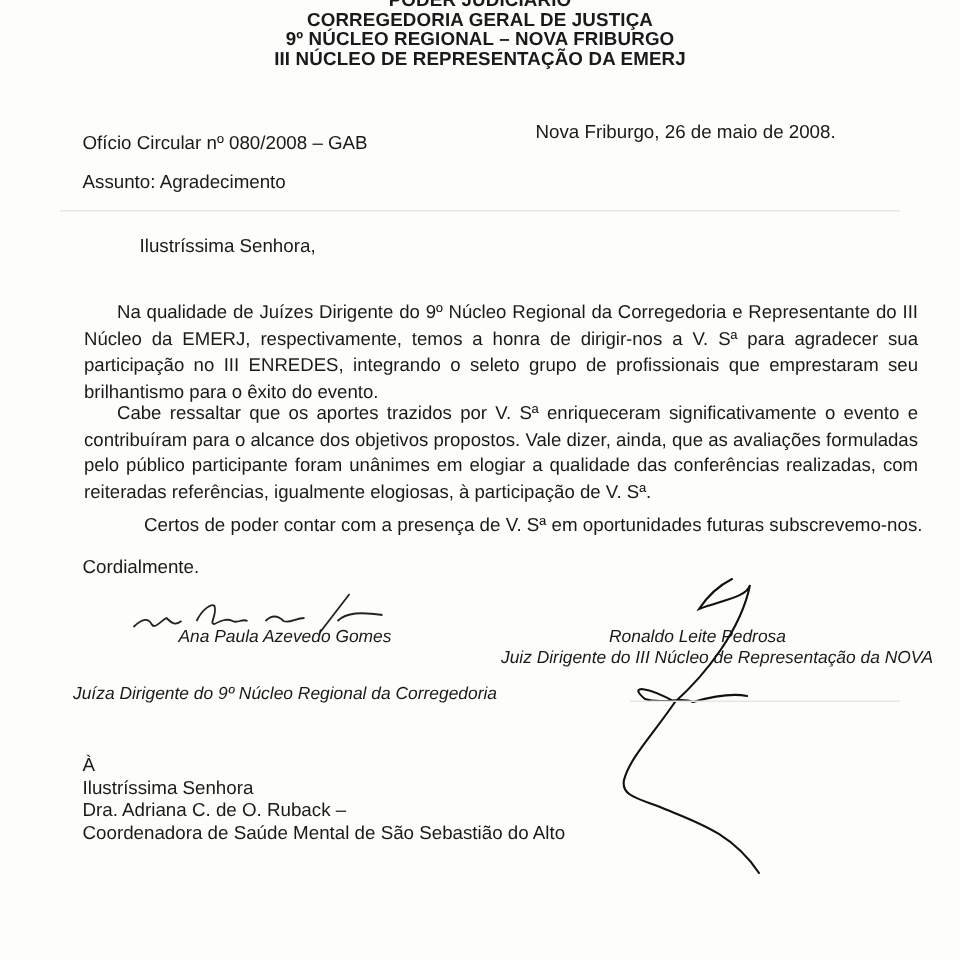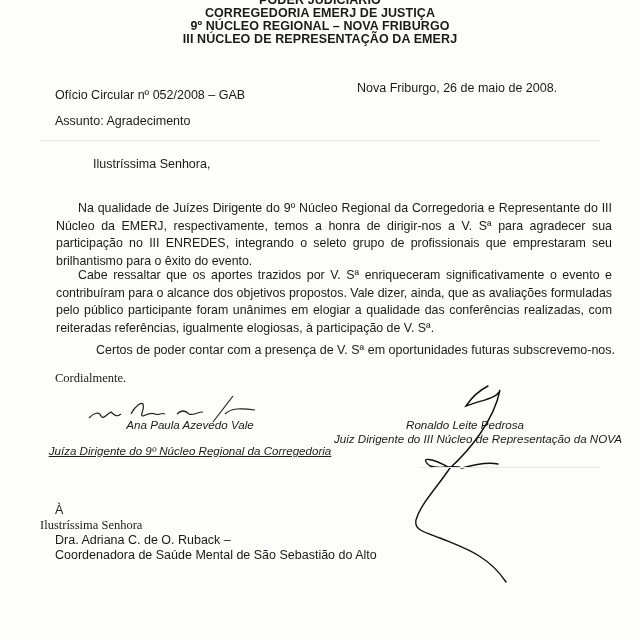--- a/index.html
+++ b/index.html
@@ -15,54 +15,54 @@
   .para { font-size:12.4px; line-height:17.5px; text-align:justify; text-align-last:left; }
   .sig-name { font-style:italic; font-size:11.6px; white-space:nowrap; text-align:center; }
   .rule { height:1px; background:#e6e6e2; }
 </style>
 </head>
 <body>
 
 <div>
 
   <div class="abs hdr" style="top:-6px;">PODER JUDICIÁRIO</div>
-  <div class="abs hdr" style="top:7px;">CORREGEDORIA EMERJ DE JUSTIÇA</div>
+  <div class="abs hdr" style="top:7px;">CORREGEDORIA GERAL DE JUSTIÇA</div>
   <div class="abs hdr" style="top:20px;">9º NÚCLEO REGIONAL – NOVA FRIBURGO</div>
   <div class="abs hdr" style="top:33px;">III NÚCLEO DE REPRESENTAÇÃO DA EMERJ</div>
 
-  <div class="abs t" style="left:55px; top:88px;">Ofício Circular nº 052/2008 – GAB</div>
+  <div class="abs t" style="left:55px; top:88px;">Ofício Circular nº 080/2008 – GAB</div>
   <div class="abs t" style="left:357px; top:81px;">Nova Friburgo, 26 de maio de 2008.</div>
   <div class="abs t" style="left:55px; top:114px;">Assunto: Agradecimento</div>
 
   <div class="abs rule" style="left:40px; top:140px; width:560px;"></div>
 
   <div class="abs t" style="left:77px; top:157px;margin-left:16px;">Ilustríssima Senhora,</div>
 
   <div class="abs para" style="left:56px; top:200px; width:556px; text-indent:22px;">Na qualidade de Juízes Dirigente do 9º Núcleo Regional da Corregedoria e Representante do III Núcleo da EMERJ, respectivamente, temos a honra de dirigir-nos a V. Sª para agradecer sua participação no III ENREDES, integrando o seleto grupo de  profissionais que emprestaram seu brilhantismo para o êxito do evento.</div>
   <div class="abs para" style="left:56px; top:267px; width:556px; text-indent:22px;">Cabe ressaltar que os aportes trazidos por V. Sª enriqueceram significativamente o evento e contribuíram para o alcance dos objetivos propostos. Vale dizer, ainda, que as avaliações formuladas pelo público participante foram unânimes em elogiar a qualidade das conferências realizadas, com reiteradas referências, igualmente elogiosas, à participação de V. Sª.</div>
   <div class="abs t" style="left:96px; top:343px;text-align:center;">Certos de poder contar com a presença de V. Sª em oportunidades futuras subscrevemo-nos.</div>
 
-  <div class="abs t" style="left:55px; top:371px;font-family:Liberation Serif, serif;">Cordialmente.</div>
+  <div class="abs t" style="left:55px; top:371px;">Cordialmente.</div>
 
   <svg class="abs" style="left:85px; top:392px;" width="180" height="32" viewBox="0 0 180 32">
     <path d="M4 26 C10 20 14 20 16 24 C18 28 22 22 26 20 C30 24 32 25 36 22" fill="none" stroke="#222" stroke-width="1.2"></path>
     <path d="M46 22 C50 14 56 10 58 12 C60 18 54 24 58 24 C62 22 66 20 70 22 C74 24 76 20 80 22" fill="none" stroke="#222" stroke-width="1.2"></path>
     <path d="M92 22 C96 18 100 18 104 22 C108 24 112 20 118 20" fill="none" stroke="#222" stroke-width="1.2"></path>
     <path d="M128 30 L148 4" fill="none" stroke="#222" stroke-width="1.2"></path>
     <path d="M140 22 C146 16 156 16 170 18" fill="none" stroke="#222" stroke-width="1.2"></path>
   </svg>
-  <div class="abs sig-name" style="left:60px; top:418px; width:260px;">Ana Paula Azevedo Vale</div>
-  <div class="abs sig-name" style="left:40px; top:444px; width:300px;text-decoration:underline;">Juíza Dirigente do 9º Núcleo Regional da Corregedoria</div>
+  <div class="abs sig-name" style="left:60px; top:418px; width:260px;">Ana Paula Azevedo Gomes</div>
+  <div class="abs sig-name" style="left:40px; top:456px; width:300px;">Juíza Dirigente do 9º Núcleo Regional da Corregedoria</div>
 
   <div class="abs sig-name" style="left:385px; top:418px; width:160px;">Ronaldo Leite Pedrosa</div>
   <div class="abs sig-name" style="left:328px; top:432px; width:300px;">Juiz Dirigente do III Núcleo de Representação da NOVA</div>
   <svg class="abs" style="left:380px; top:380px;" width="200" height="230" viewBox="0 0 200 230">
     <path d="M108 6 C96 12 90 20 86 26 C102 20 118 18 120 10 C114 40 90 70 70 88 C52 78 38 76 50 86 C62 90 74 84 82 88 C96 84 108 82 118 84 M70 88 C55 110 40 125 36 140 C34 150 44 152 60 158 C84 168 108 175 126 202" fill="none" stroke="#111" stroke-width="1.4" stroke-linecap="round"></path>
   </svg>
 
   <div class="abs rule" style="left:420px; top:467px; width:180px;"></div>
 
   <div class="abs t" style="left:55px; top:503px;">À</div>
-  <div class="abs t" style="left:40px; top:518px;font-family:Liberation Serif, serif;">Ilustríssima Senhora</div>
+  <div class="abs t" style="left:55px; top:518px;">Ilustríssima Senhora</div>
   <div class="abs t" style="left:55px; top:533px;">Dra. Adriana C. de O. Ruback –</div>
   <div class="abs t" style="left:55px; top:548px;">Coordenadora de Saúde Mental de São Sebastião do Alto</div>
 
 </div>
 
 </body></html>

